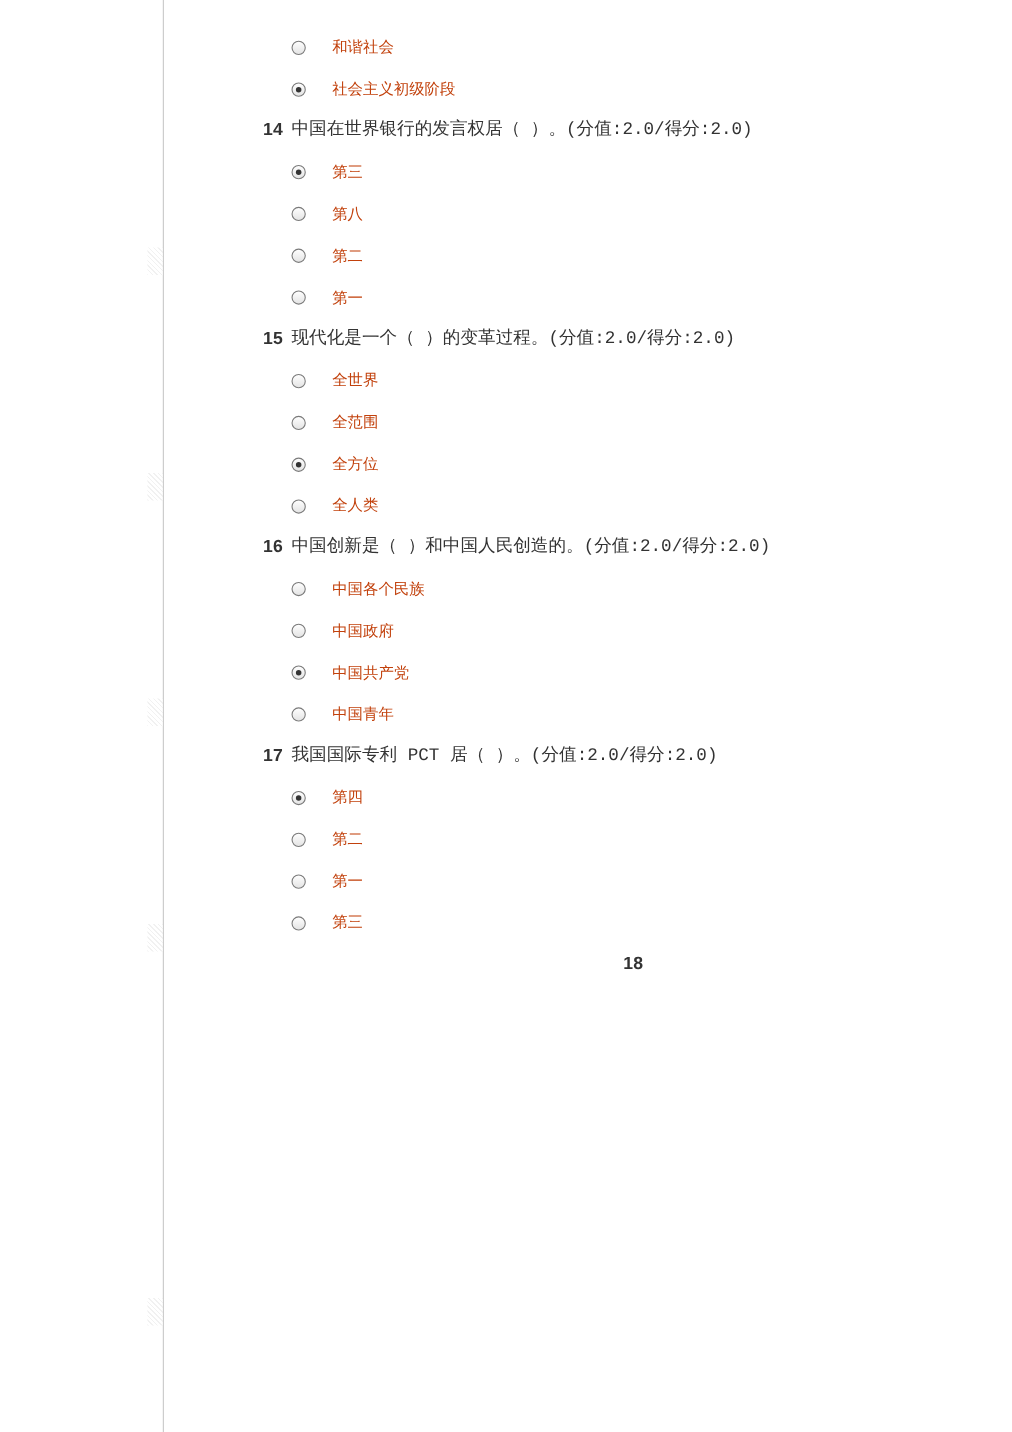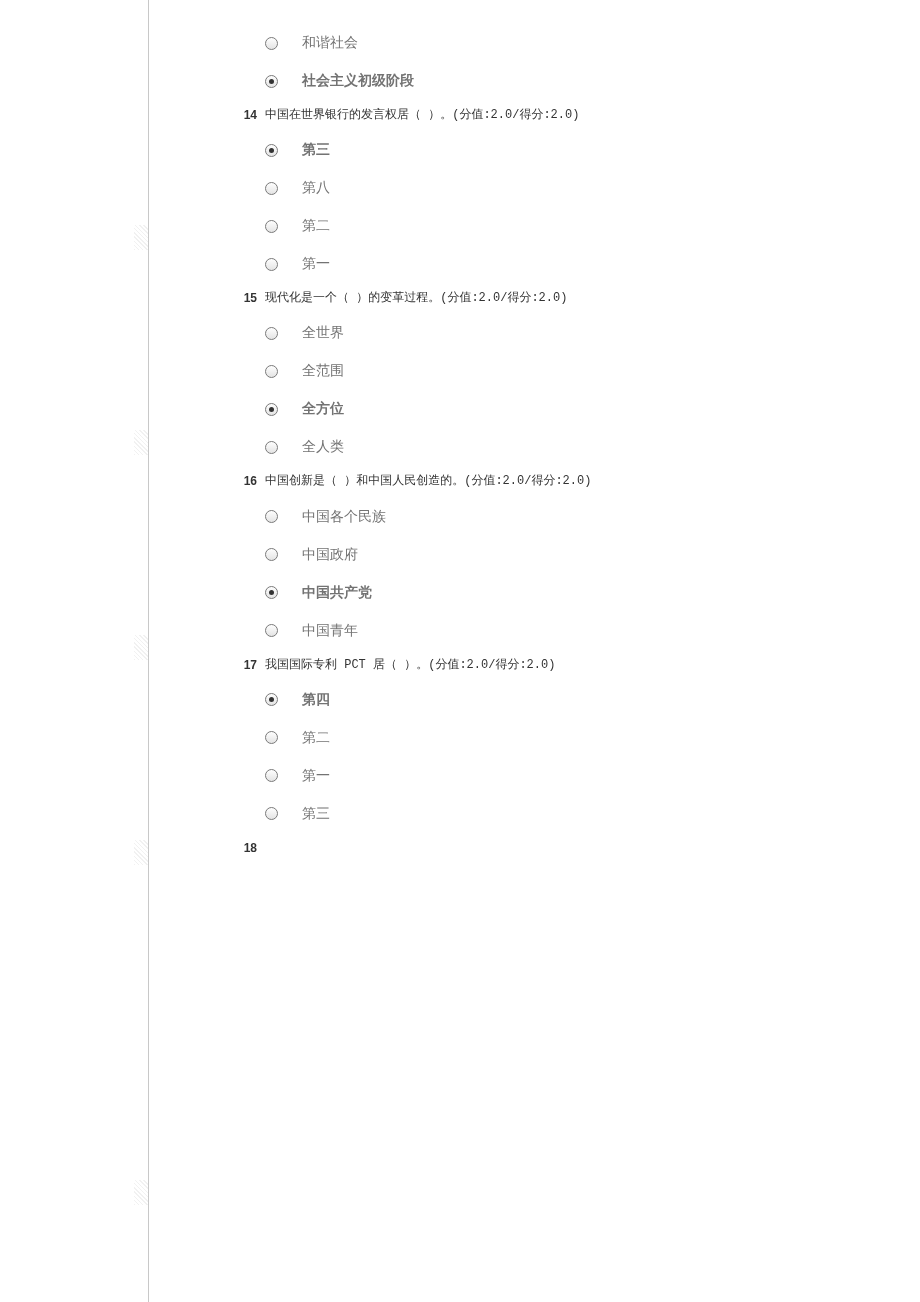--- a/index.html
+++ b/index.html
@@ -32,44 +32,45 @@
     position: absolute;
     left: 134px;
     width: 14px;
     height: 25px;
     background: repeating-linear-gradient(45deg, #e8e8e8 0 1px, #fff 1px 3px);
     opacity: 0.6;
   }
   .question-row {
     display: flex;
     align-items: flex-start;
-    font-size: 12px;
+    font-size: 16px;
     color: #333;
     line-height: 1.6;
     padding: 6px 0 6px 0;
+    justify-content: center;
   }
   .q-num {
     width: 116px;
     min-width: 116px;
     text-align: right;
     font-weight: bold;
     color: #333;
     padding-right: 8px;
   }
   .q-text {
     flex: 1;
     padding-right: 16px;
     font-family: Liberation Mono, monospace;
   }
   .option-row {
     display: flex;
     align-items: center;
     padding: 10px 0 10px 116px;
     font-size: 14px;
-    color: #737373;
+    color: #c2410c;
   }
   .radio {
     width: 13px;
     height: 13px;
     border: 1px solid #7a7a7a;
     border-radius: 50%;
     margin-right: 24px;
     position: relative;
     background: linear-gradient(#fefefe, #e4e4e4);
     flex-shrink: 0;
@@ -78,21 +79,21 @@
     content: "";
     position: absolute;
     left: 3px;
     top: 3px;
     width: 5px;
     height: 5px;
     background: #333;
     border-radius: 50%;
   }
   .opt-label { }
-  .opt-label.bold { font-weight: bold; }
+  .opt-label.bold { font-weight: normal; }
 </style>
 </head>
 <body>
 
 <div class="page">
 
   <div class="left-gutter" id="gutter">
       <div class="gutter-mark" style="top: 225px;"></div>
       <div class="gutter-mark" style="top: 430px;"></div>
       <div class="gutter-mark" style="top: 635px;"></div>

